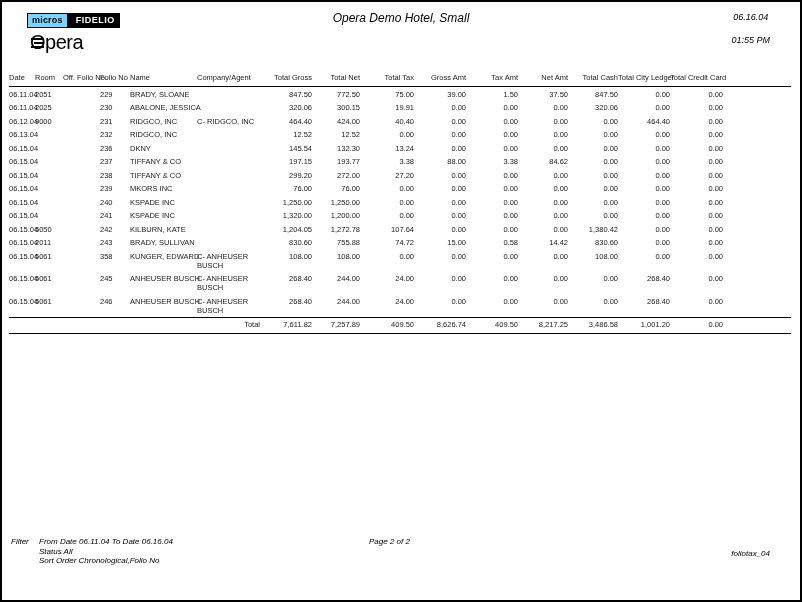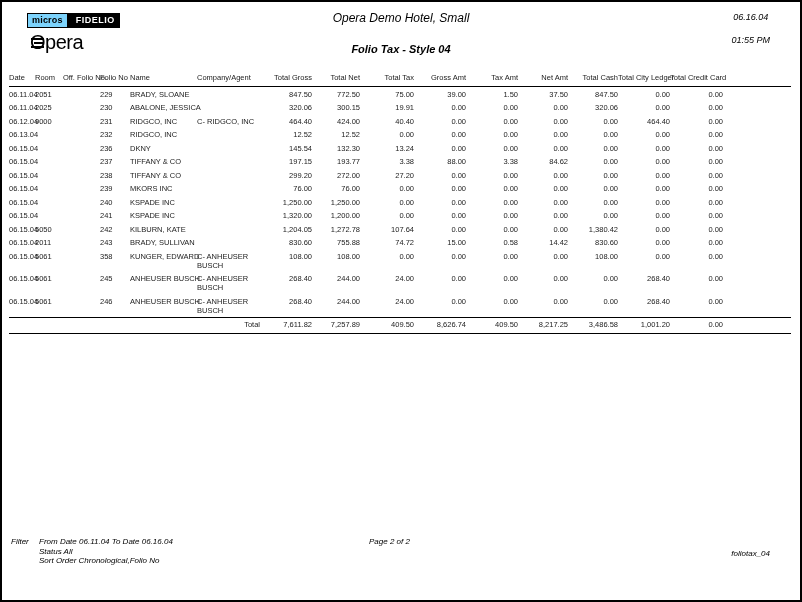--- a/index.html
+++ b/index.html
@@ -61,21 +61,20 @@
       <span class="speed-lines">
           <i></i>
           <i></i>
           <i></i>
         </span>
       <span class="opera-word">Opera</span>
     </div>
   </div>
 
   <div class="hotel-title">Opera Demo Hotel, Small</div>
-  <div class="report-title">Folio Tax - Style 04</div>
 
   <div class="datetime">
     <div class="date">06.16.04</div>
     <div class="time">01:55 PM</div>
   </div>
 
   <div class="table-wrap">
     <table>
       <colgroup>
         <col style="width:26px">

